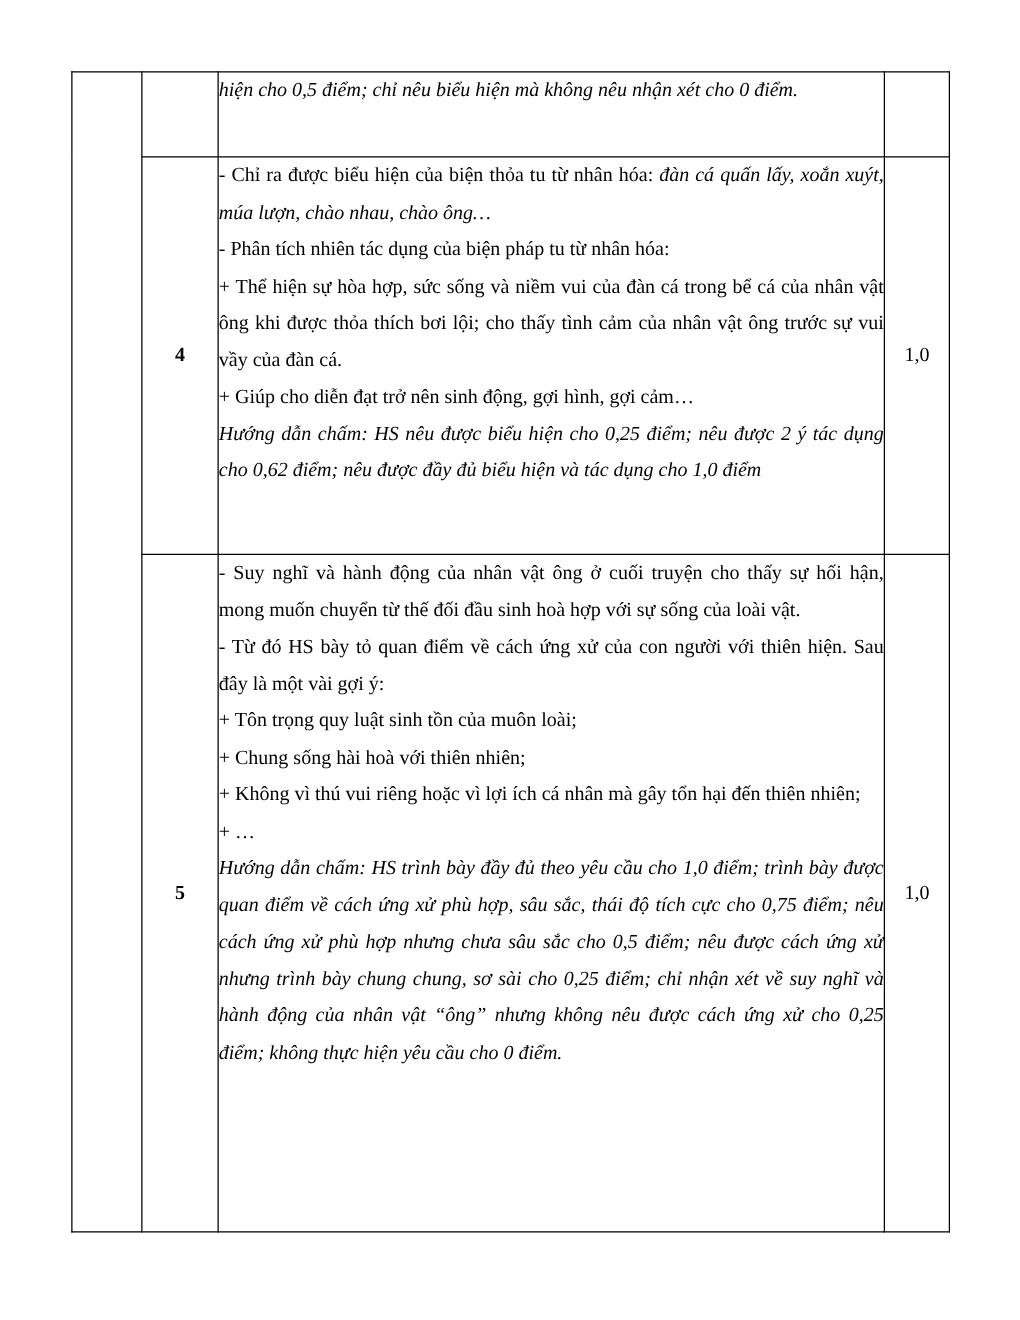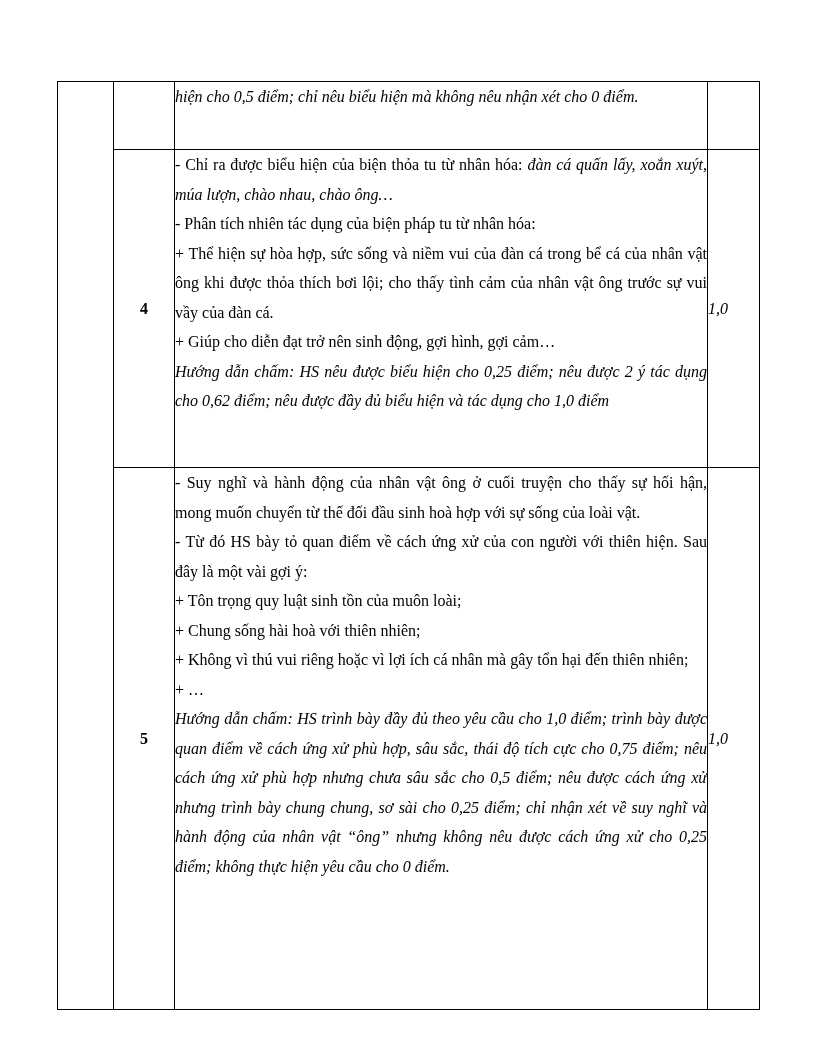--- a/index.html
+++ b/index.html
@@ -21,39 +21,37 @@
     background: #ffffff;
     overflow: hidden;
   }
   table.rubric {
     position: absolute;
     left: 57px;
     top: 57px;
     width: 702px;
     border-collapse: collapse;
     table-layout: fixed;
-    margin-top: 24px;
   }
   table.rubric td {
     border: 1px solid #000000;
     padding: 0;
     font-size: 16px;
   }
   td.section-cell {
     vertical-align: top;
   }
   td.question-cell {
     text-align: center;
     vertical-align: middle;
     font-weight: bold;
   }
   td.points-cell {
-    text-align: left;
+    text-align: center;
     vertical-align: middle;
-    font-style: italic;
   }
   td.content-cell {
     vertical-align: top;
     padding: 3px 9px 3px 10px;
   }
   .para {
     text-align: justify;
     line-height: 29.5px;
   }
   .italic {

